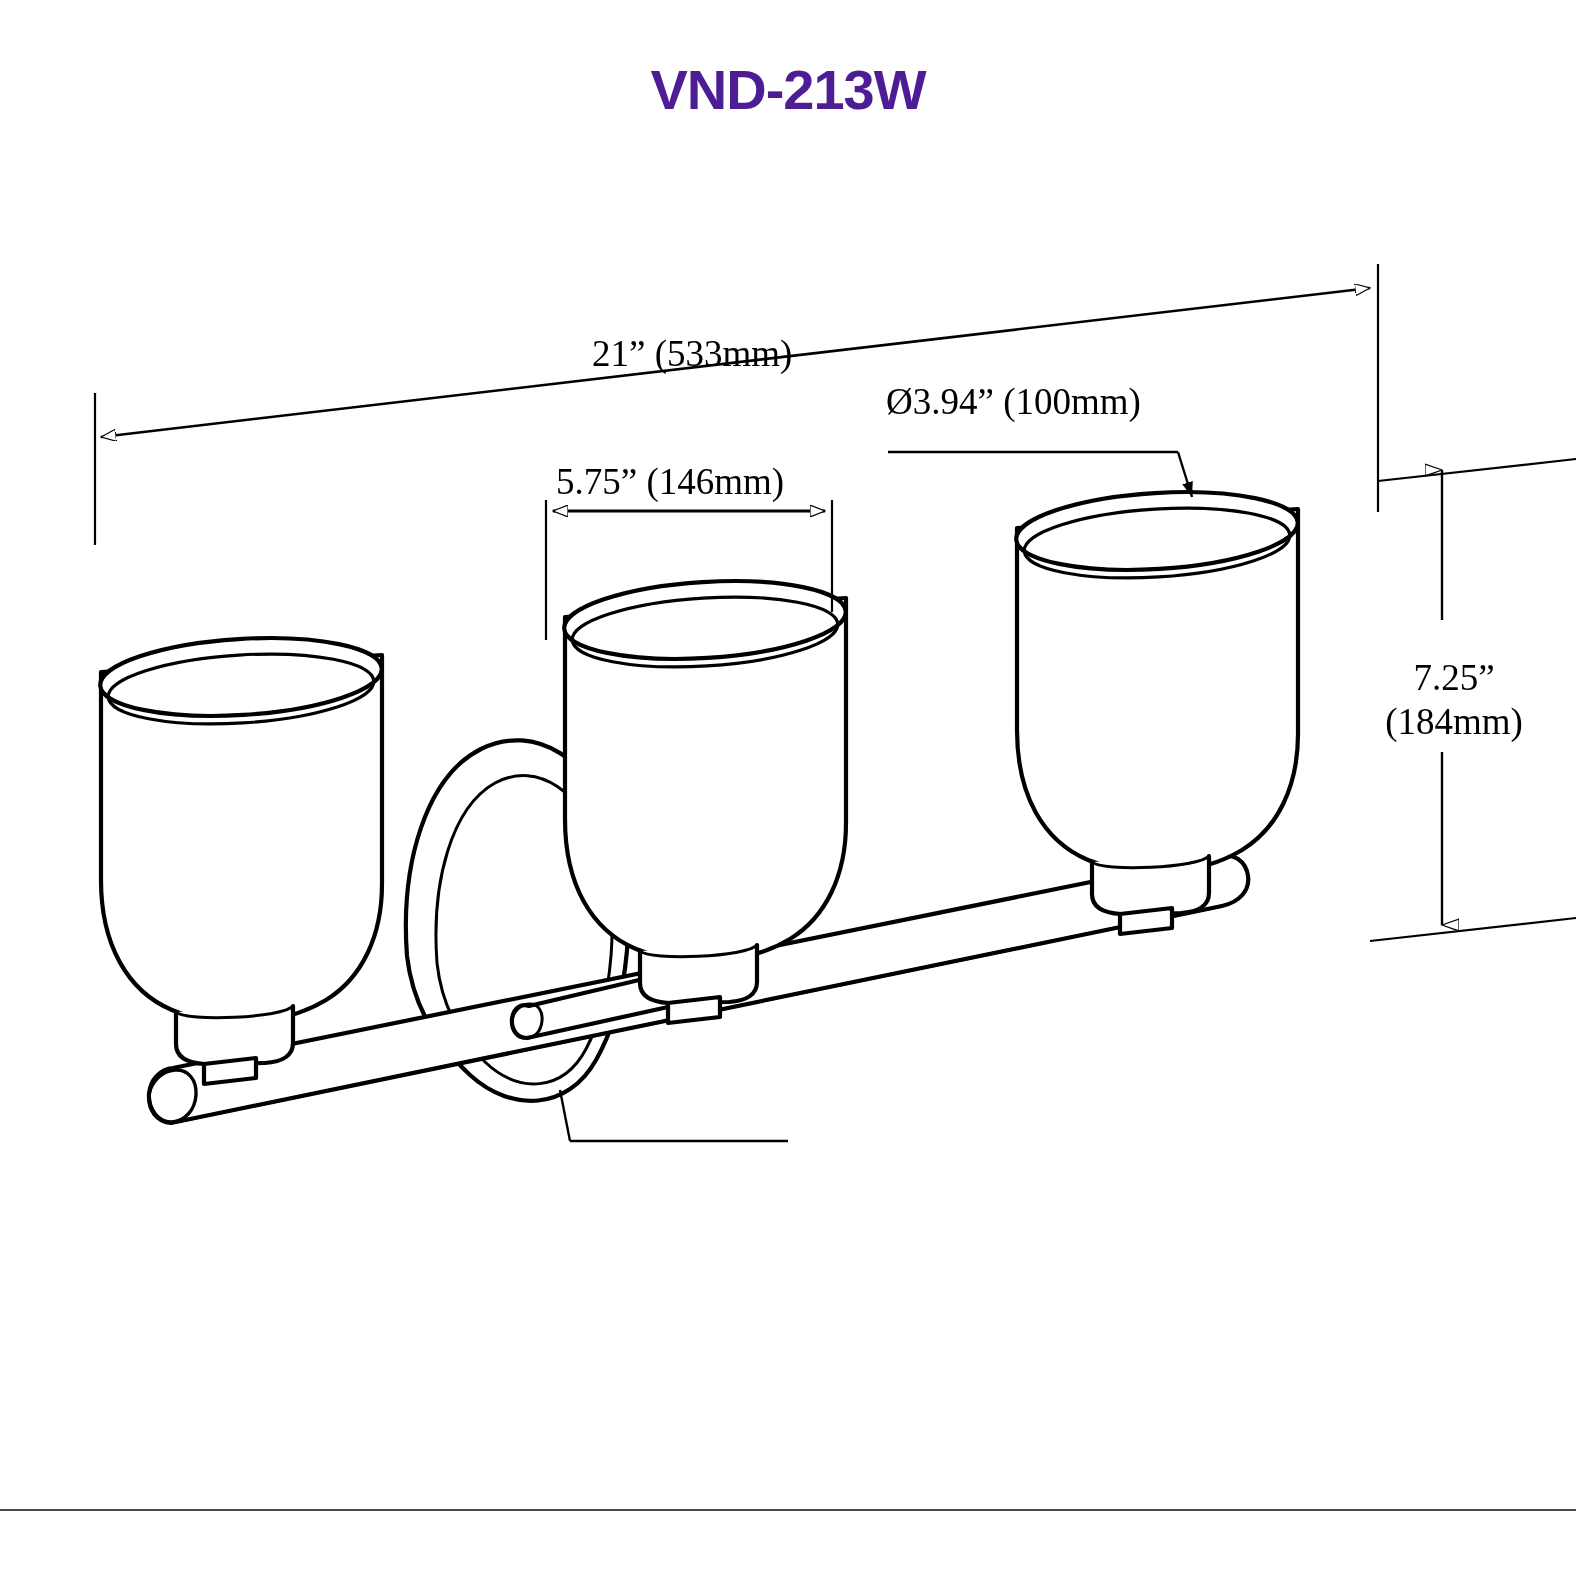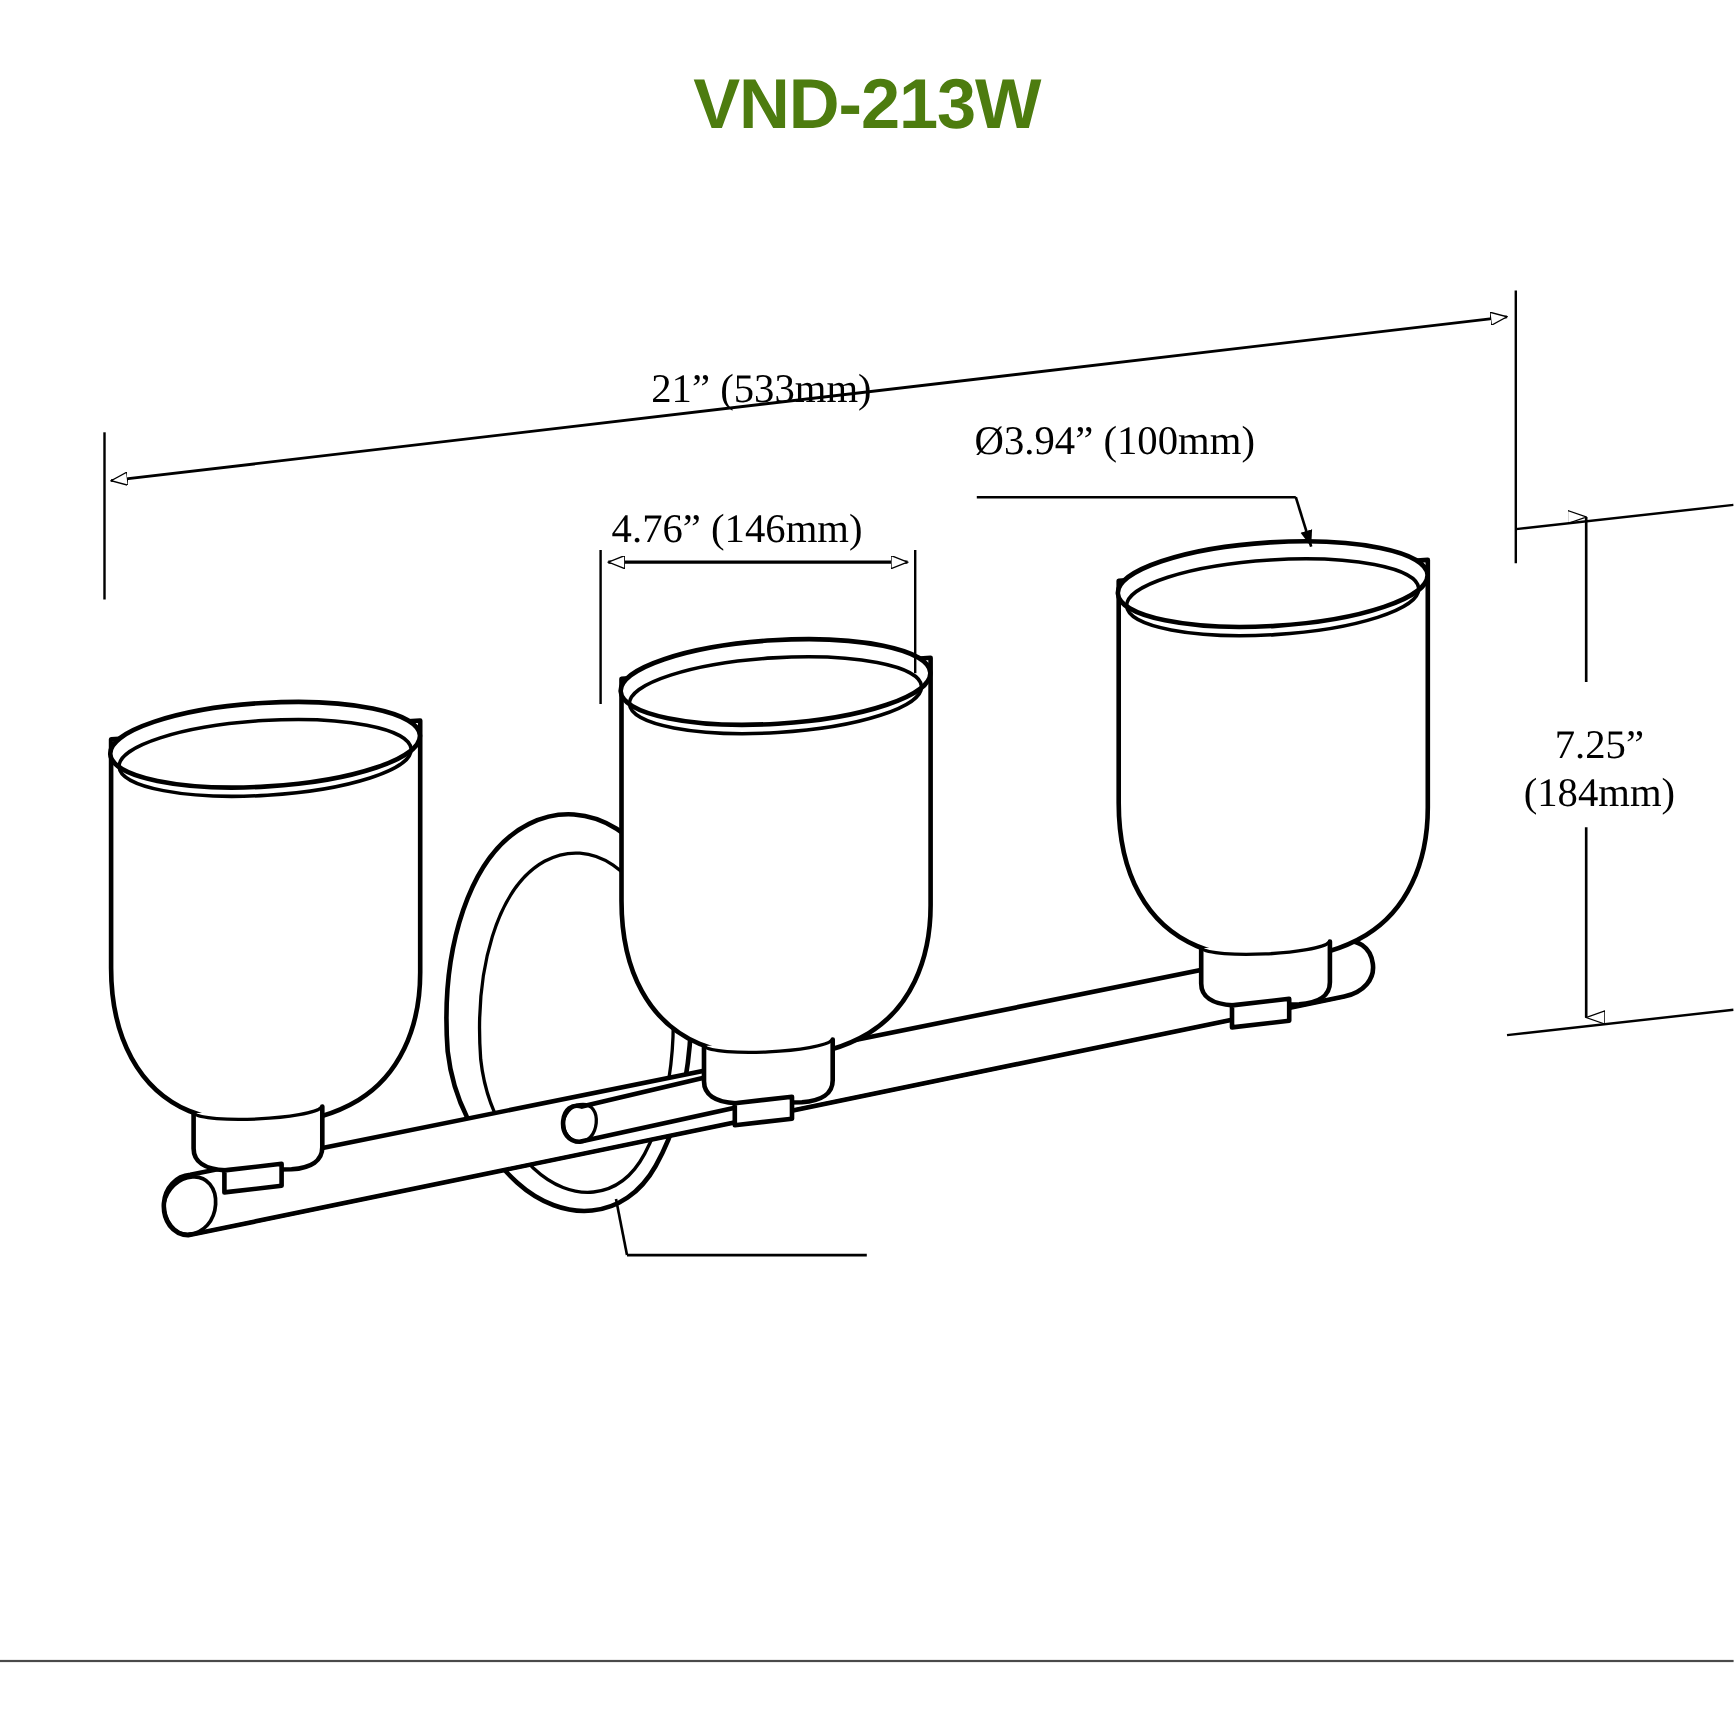--- a/index.html
+++ b/index.html
@@ -19,24 +19,24 @@
     height: 1576px;
     background: #ffffff;
   }
   #title {
     position: absolute;
     top: 62px;
     left: 0;
     width: 1576px;
     text-align: center;
     font-family: "Liberation Sans", "DejaVu Sans", sans-serif;
-    font-size: 64px;
+    font-size: 56px;
     font-weight: bold;
     letter-spacing: -1px;
-    color: #4d7c0f;
+    color: #4c1d95;
     line-height: 1;
     white-space: nowrap;
   }
   #drawing {
     position: absolute;
     top: 0;
     left: 0;
   }
   .dim-text {
     position: absolute;
@@ -218,21 +218,21 @@
 
       <g>
         <line x1="560" y1="1090" x2="570" y2="1141" stroke-width="2.4"></line>
         <line x1="570" y1="1141" x2="788" y2="1141" stroke-width="2.4"></line>
       </g>
     </g>
   </svg>
 
   <div class="dim-text" id="dim-width-label">21” (533mm)</div>
 
-  <div class="dim-text" id="dim-shade-spacing">4.76” (146mm)</div>
+  <div class="dim-text" id="dim-shade-spacing">5.75” (146mm)</div>
 
   <div class="dim-text" id="dim-shade-dia">Ø3.94” (100mm)</div>
 
   <div class="dim-text" id="dim-height-label">
     <span class="line2">7.25”</span>
     <span class="line2">(184mm)</span>
   </div>
 
 
   <div id="footer-rule"></div>

